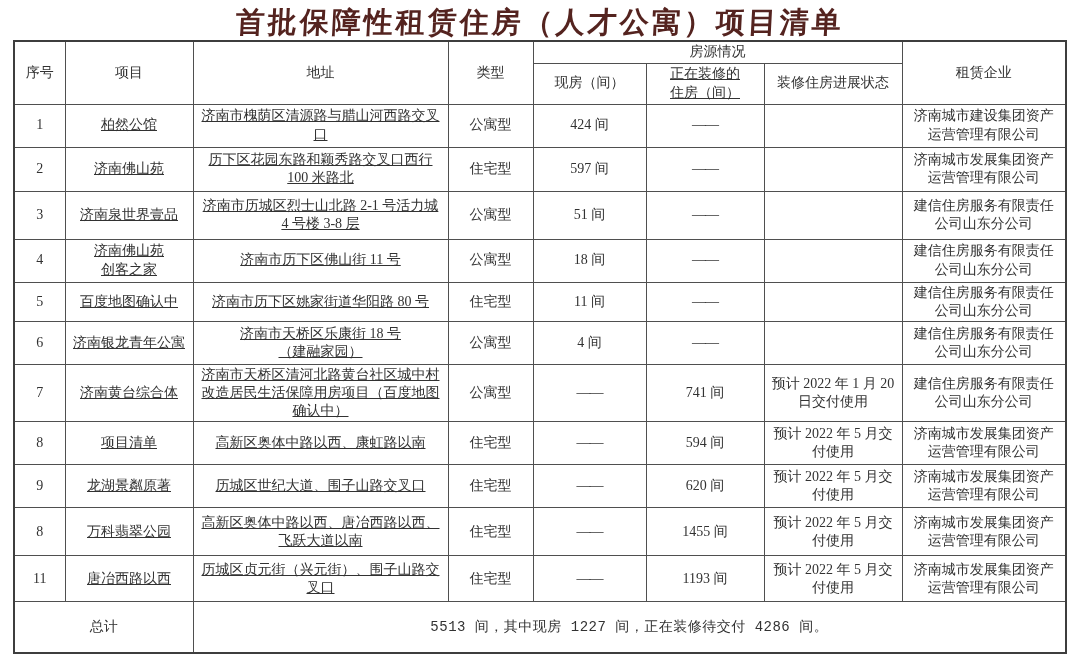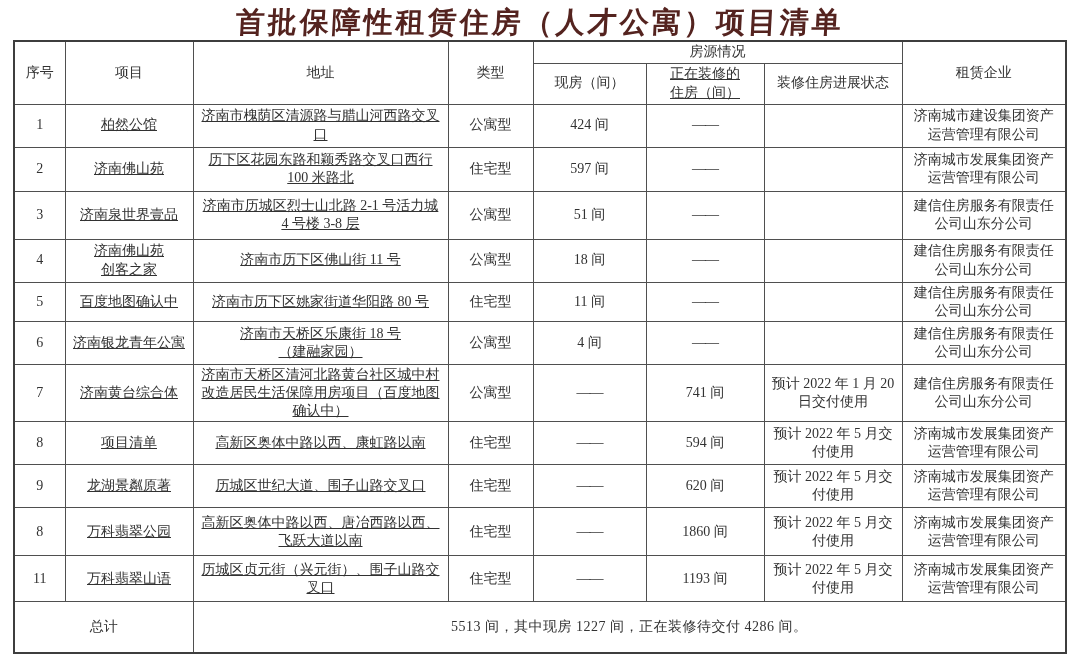--- a/index.html
+++ b/index.html
@@ -39,20 +39,21 @@
     padding:1px 6px;
     overflow:hidden;
   }
   .preline{white-space:pre-line;text-decoration:underline;}
   .total-label{font-size:15px;}
   .total-text{
     text-align:left;
     padding-left:14px;
     font-size:15px;
     letter-spacing:0.5px;
+    font-family:Liberation Mono, monospace;
   }
   .dash{letter-spacing:-1px;}
 </style>
 </head>
 <body>
 
 <div class="page">
   <div class="title">首批保障性租赁住房（人才公寓）项目清单</div>
 
   <table class="grid">
@@ -174,27 +175,27 @@
         <td>620 间</td>
         <td>预计 2022 年 5 月交付使用</td>
         <td>济南城市发展集团资产运营管理有限公司</td>
       </tr>
       <tr style="height:48px">
         <td>8</td>
         <td class="preline">万科翡翠公园</td>
         <td class="preline">高新区奥体中路以西、唐冶西路以西、飞跃大道以南</td>
         <td>住宅型</td>
         <td class="dash">——</td>
-        <td>1860 间</td>
+        <td>1455 间</td>
         <td>预计 2022 年 5 月交付使用</td>
         <td>济南城市发展集团资产运营管理有限公司</td>
       </tr>
       <tr style="height:46px">
         <td>11</td>
-        <td class="preline">万科翡翠山语</td>
+        <td class="preline">唐冶西路以西</td>
         <td class="preline">历城区贞元街（兴元街）、围子山路交叉口</td>
         <td>住宅型</td>
         <td class="dash">——</td>
         <td>1193 间</td>
         <td>预计 2022 年 5 月交付使用</td>
         <td>济南城市发展集团资产运营管理有限公司</td>
       </tr>
       <tr style="height:51px">
         <td colspan="2" class="total-label">总计</td>
         <td colspan="6" class="total-text">5513 间，其中现房 1227 间，正在装修待交付 4286 间。</td>

